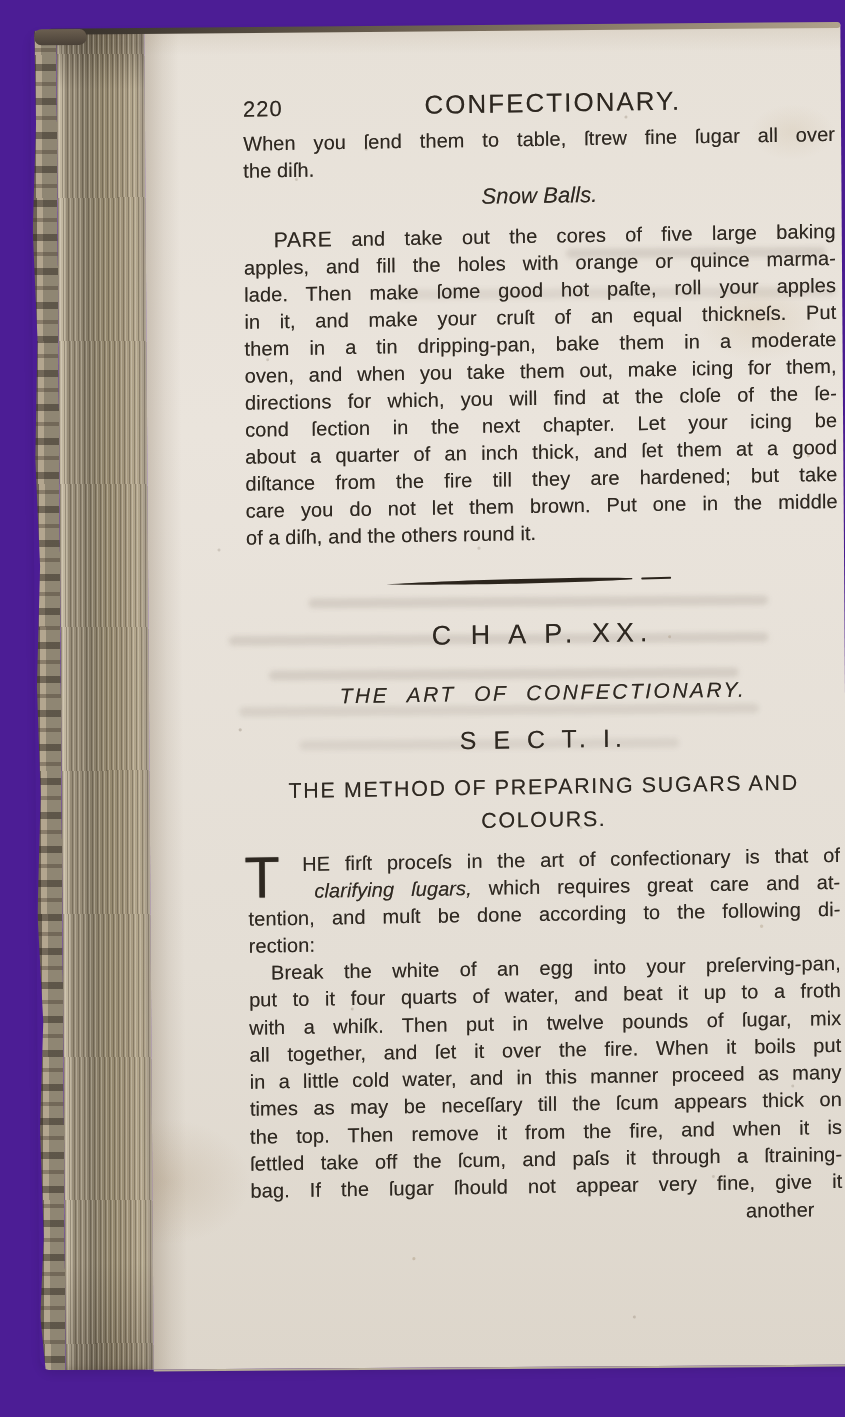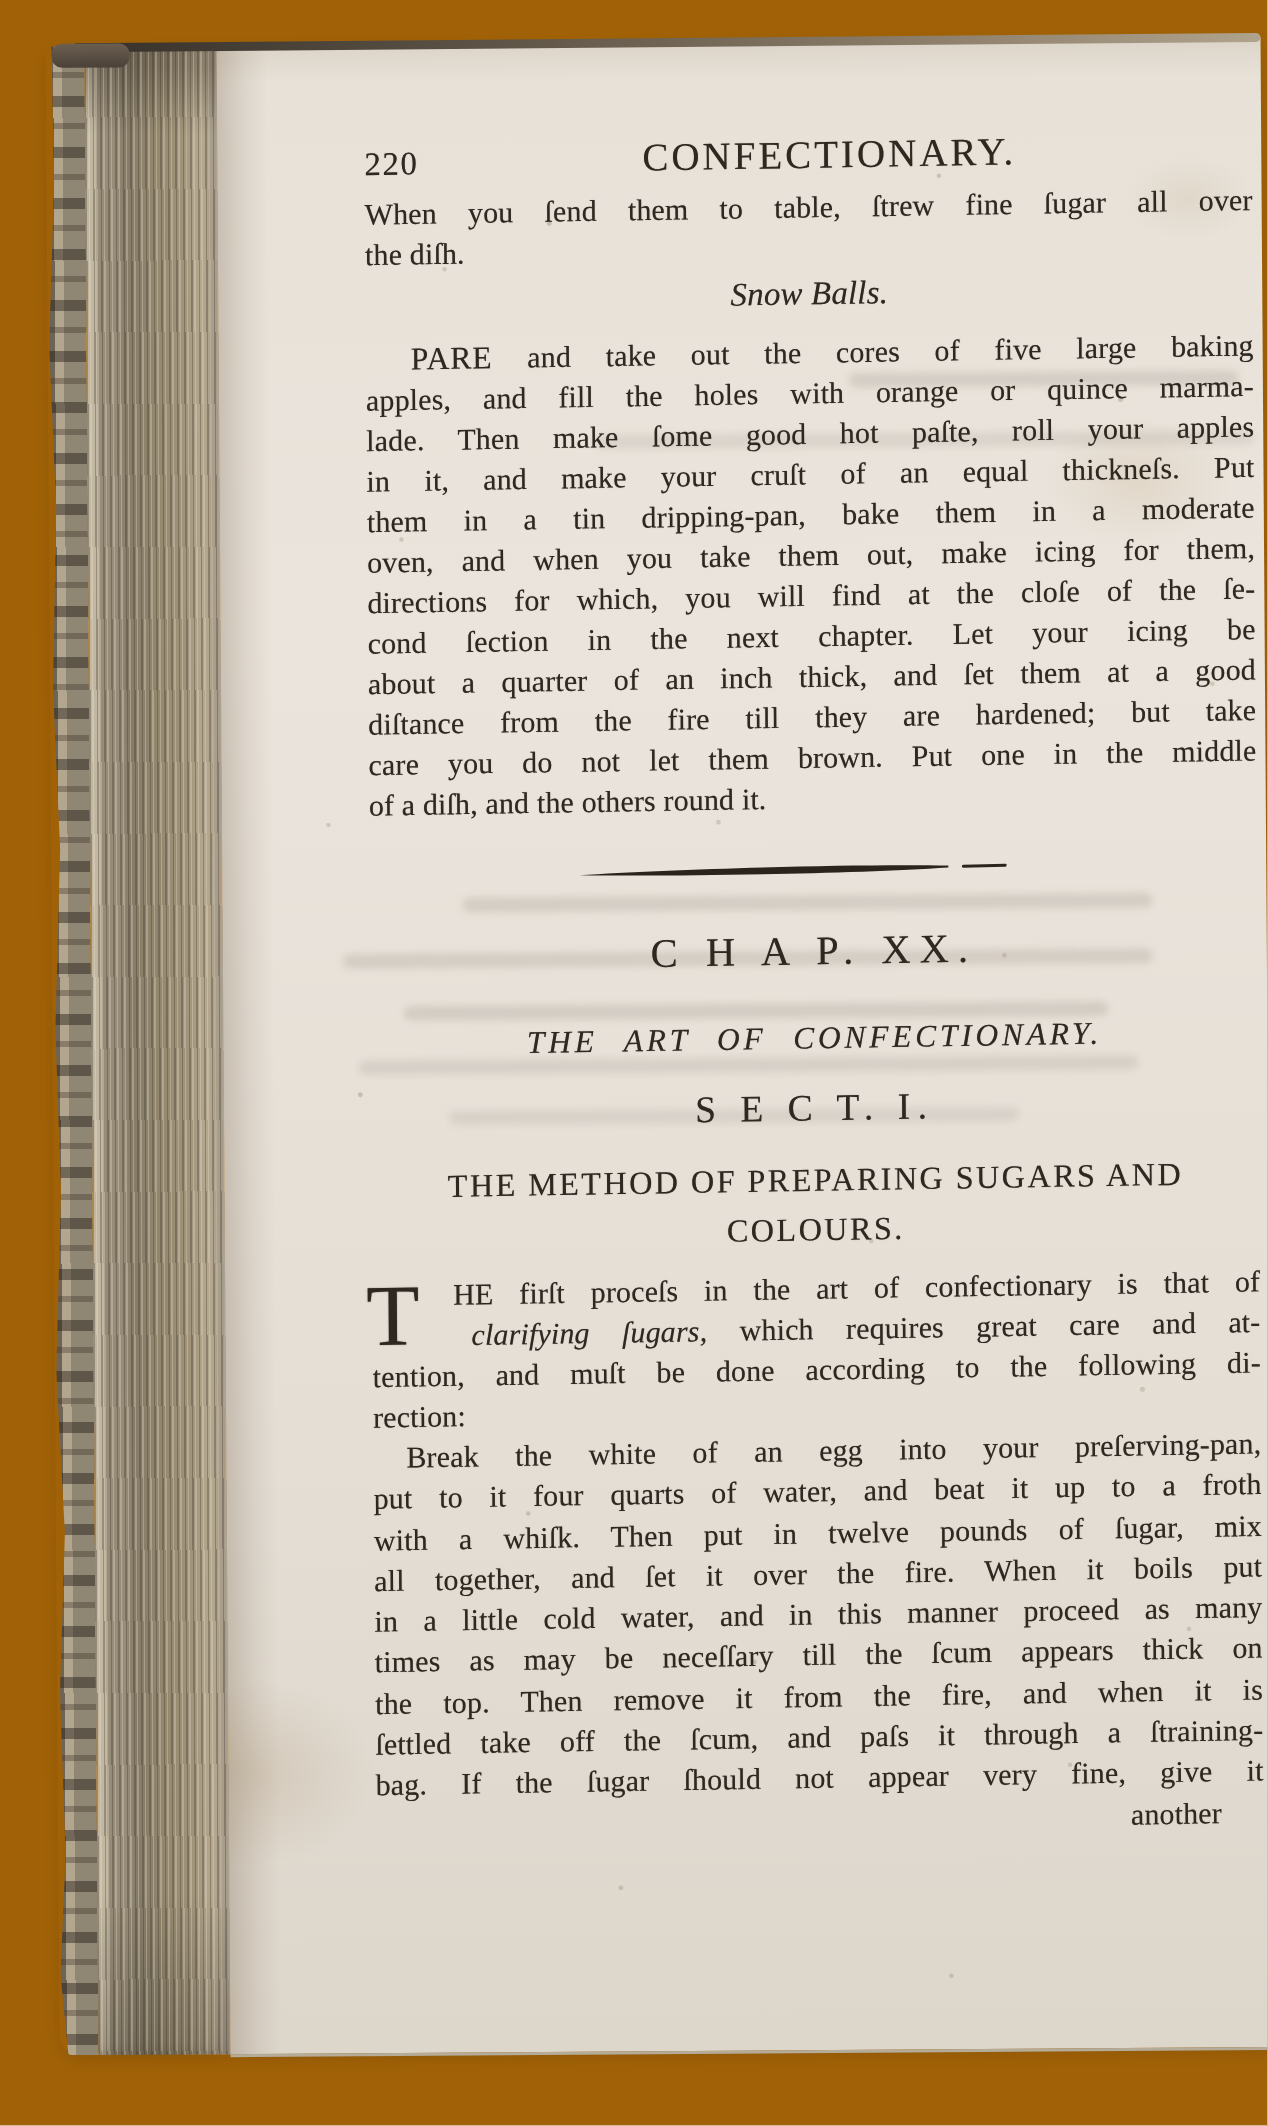--- a/index.html
+++ b/index.html
@@ -1,17 +1,17 @@
 <!DOCTYPE html>
 <html><head>
 <meta charset="utf-8">
 <style>
   html,body{margin:0;padding:0;background:#ffffff;}
-  .stage{position:relative;width:845px;height:1417px;overflow:hidden;background:#a16207;
-         font-family:Liberation Serif, serif;}
+  .stage{position:relative;width:845px;height:1417px;overflow:hidden;background:#4c1d95;
+         font-family:Liberation Sans, sans-serif;}
   .book{position:absolute;left:35px;top:28px;width:810px;height:1340px;
         transform:rotate(-0.4deg);transform-origin:40% 50%;
         border-radius:10px 0 0 14px;
         box-shadow:0 4px 10px rgba(0,0,0,0.10);}
   
   .spine-edge{position:absolute;left:0;top:0;width:26px;height:100%;
     background:
       repeating-linear-gradient(180deg, rgba(35,28,22,0.45) 0 7px, rgba(0,0,0,0) 7px 18px, rgba(60,48,38,0.35) 18px 22px, rgba(0,0,0,0) 22px 34px),
       linear-gradient(90deg,#6e6455 0 5px,#b3a68f 5px 11px,#8f8673 11px 100%);
     clip-path:polygon(4px 0,100% 0,100% 100%,6px 100%,1px 96%,5px 90%,2px 82%,6px 74%,1px 66%,5px 57%,2px 49%,6px 40%,2px 32%,5px 23%,1px 15%,5px 7%);

